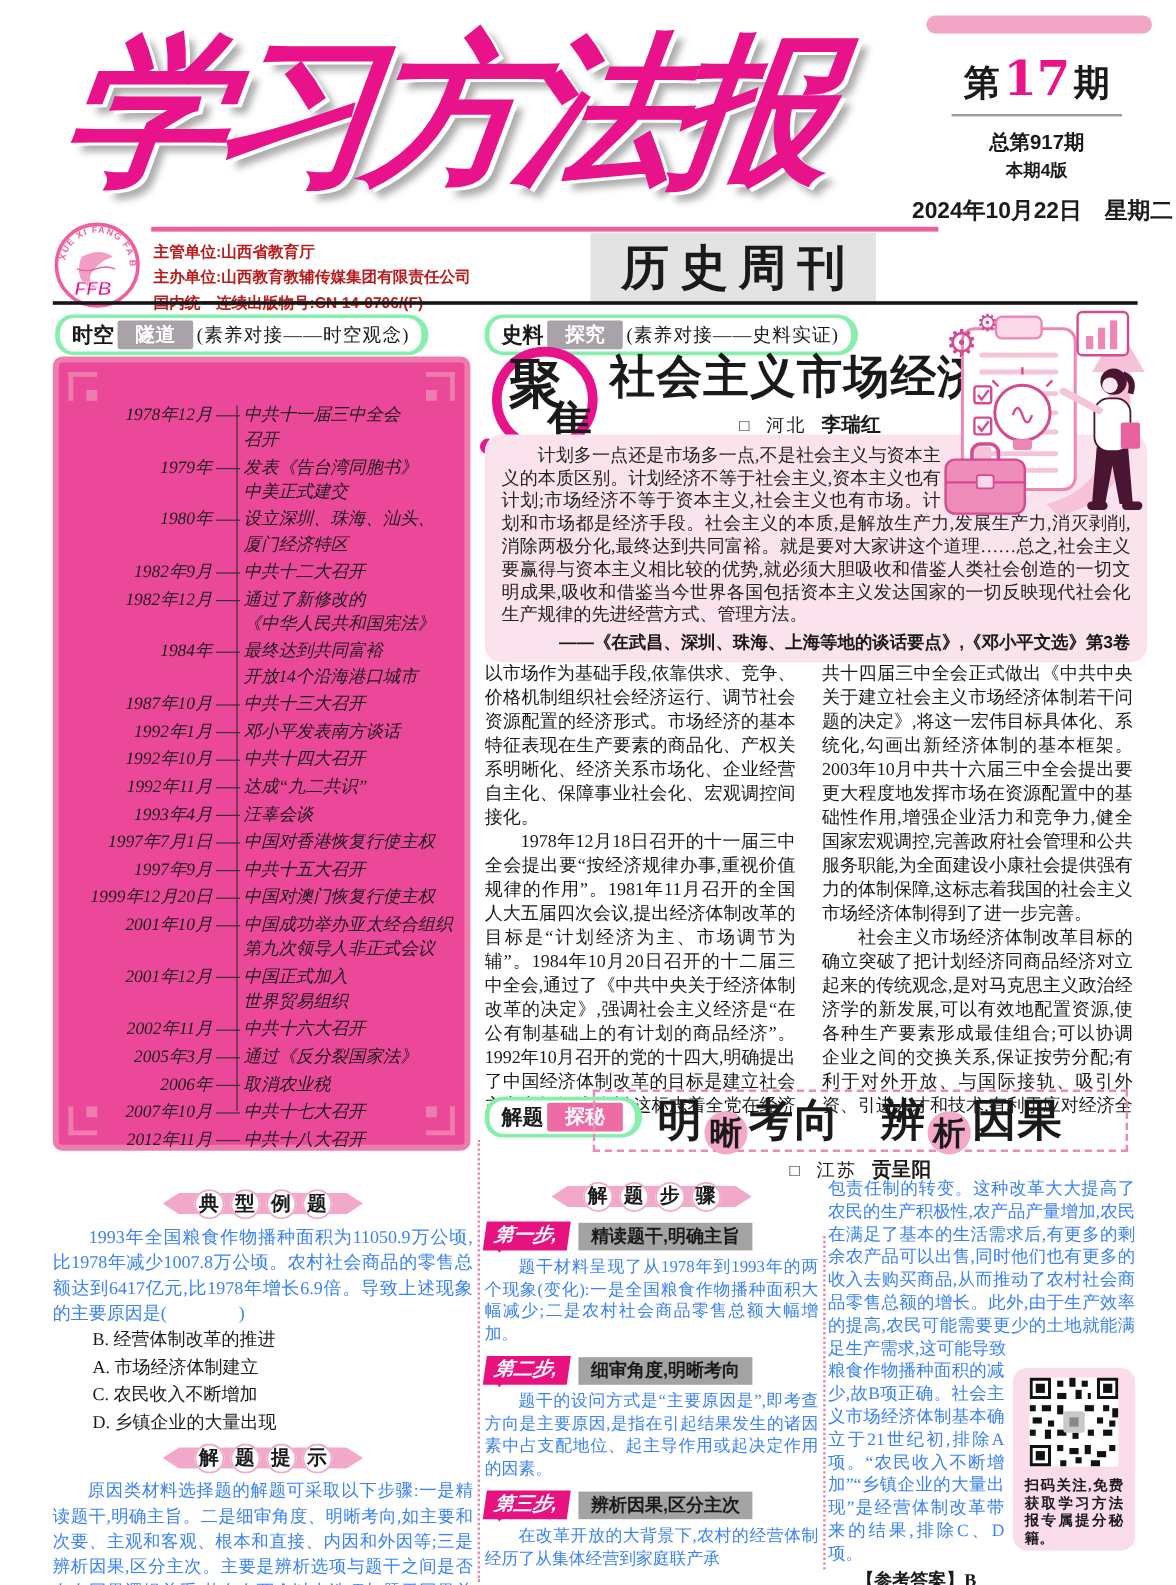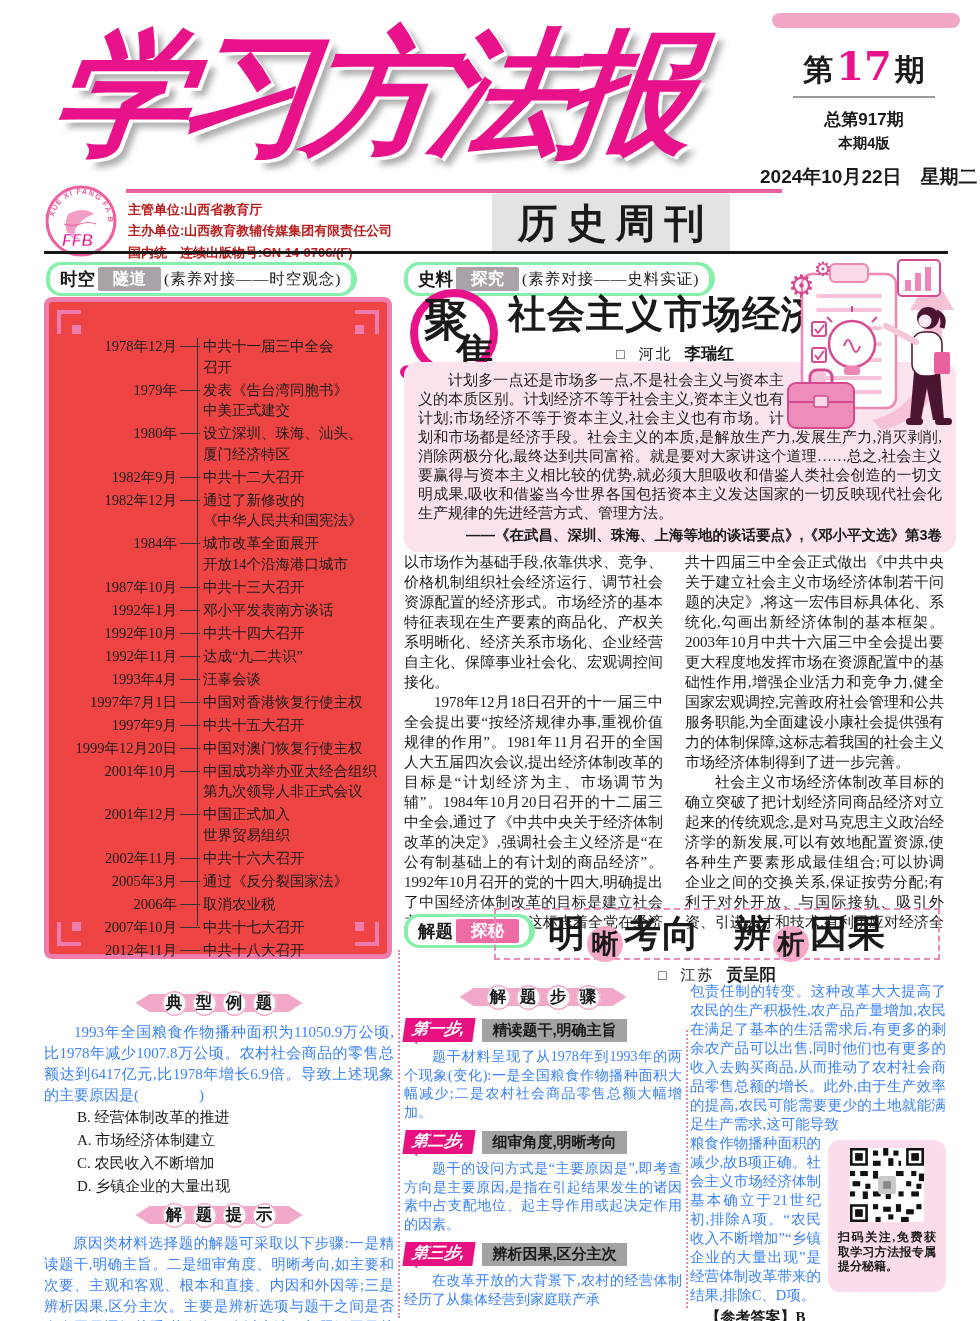--- a/index.html
+++ b/index.html
@@ -32,21 +32,21 @@
   
   .pill { background:#86efac; border-radius:16px 18px 18px 16px; padding:3px 6px 3px 4px; display:inline-flex; }
   .pill-inner { background:#fff; border-radius:12px; padding:2px 10px; display:flex; align-items:center; gap:3px; white-space:nowrap; }
   .pill-bold { font-weight:900; font-size:17.5px; }
   .pill-boxed { color:#fff; font-weight:900; font-size:16.5px; padding:1px 15px; border-radius:2px; }
   .pill-boxed.gray { background:#a9a2a9; }
   .pill-boxed.pink { background:#ef6ba5; }
   .pill-paren { font-family:"Liberation Serif", serif; font-size:15.5px; letter-spacing:1px; }
 
   
-  .timeline-box { left:44px; top:297px; width:348px; height:662px; border:5px solid #ee7dad; border-radius:8px; background:#ef4444; }
+  .timeline-box { left:44px; top:297px; width:348px; height:662px; border:5px solid #ee7dad; border-radius:8px; background:#ec4899;font-style:italic; }
   .corner { position:absolute; width:24px; height:24px; }
   .corner::before { content:""; position:absolute; inset:0; border:0 solid #ee7dad; }
   .corner::after { content:""; position:absolute; width:9px; height:9px; background:#ee7dad; }
   .c-tl { left:8px; top:8px; } .c-tl::before { border-top-width:4px; border-left-width:4px; } .c-tl::after { right:0; bottom:0; }
   .c-tr { right:8px; top:8px; } .c-tr::before { border-top-width:4px; border-right-width:4px; } .c-tr::after { left:0; bottom:0; }
   .c-bl { left:8px; bottom:8px; } .c-bl::before { border-bottom-width:4px; border-left-width:4px; } .c-bl::after { right:0; top:0; }
   .c-br { right:8px; bottom:8px; } .c-br::before { border-bottom-width:4px; border-right-width:4px; } .c-br::after { left:0; top:0; }
   .tl-axis { position:absolute; left:148px; top:36px; bottom:28px; width:0; border-left:1.5px solid #333; }
   .tl-rows { position:absolute; left:4px; top:34px; right:4px; }
   .tl-row { display:flex; margin-bottom:2.5px; }
@@ -110,21 +110,21 @@
   .step-title { background:#a3a3a3; font-weight:900; font-size:15px; padding:2px 10px; white-space:nowrap; }
   .step-text { font-size:14px; line-height:18.5px; text-indent:2em; margin-top:6px; }
   .mid-bottom .ribbon-wrap { margin-top:0; }
 
   
   .right-bottom { left:690px; top:982px; width:256px; }
   .ans { font-size:14.5px; line-height:19px; }
   .qr-row { display:flex; gap:7px; margin-top:0; }
   .qr-left { flex:1; }
   .answer-line { font-weight:900; font-size:15px; font-family:"Liberation Serif", serif; text-align:center; margin-top:3px; }
-  .qr-box { width:118px; height:152px; background:#fbdcea; border-radius:12px; padding:8px 10px 6px; margin-top:6px; text-align:center; }
+  .qr-box { width:102px; height:152px; background:#fbdcea; border-radius:12px; padding:8px 10px 6px; margin-top:6px; text-align:center; }
   .qr-svg { width:74px; height:74px; background:#fff; }
   .qr-caption { font-family:"Liberation Serif", serif; font-size:12px; line-height:14.5px; text-align:justify; margin-top:4px; font-weight:bold; }
 
   
   .divider { position:absolute; width:0; border-left:2px dotted #e884b4; }
   .d1 { left:398px; top:950px; height:368px; }
   .d2 { left:686px; top:1030px; height:278px; }
 </style>
 </head>
 <body>
@@ -196,21 +196,21 @@
         </div>
       <div class="tl-row">
           <div class="tl-date">1982年12月</div>
           <div class="tl-tick"></div>
           <div class="tl-event">通过了新修改的
 《中华人民共和国宪法》</div>
         </div>
       <div class="tl-row">
           <div class="tl-date">1984年</div>
           <div class="tl-tick"></div>
-          <div class="tl-event">城市改革全面展开
+          <div class="tl-event">最终达到共同富裕
 开放14个沿海港口城市</div>
         </div>
       <div class="tl-row">
           <div class="tl-date">1987年10月</div>
           <div class="tl-tick"></div>
           <div class="tl-event">中共十三大召开</div>
         </div>
       <div class="tl-row">
           <div class="tl-date">1992年1月</div>
           <div class="tl-tick"></div>

